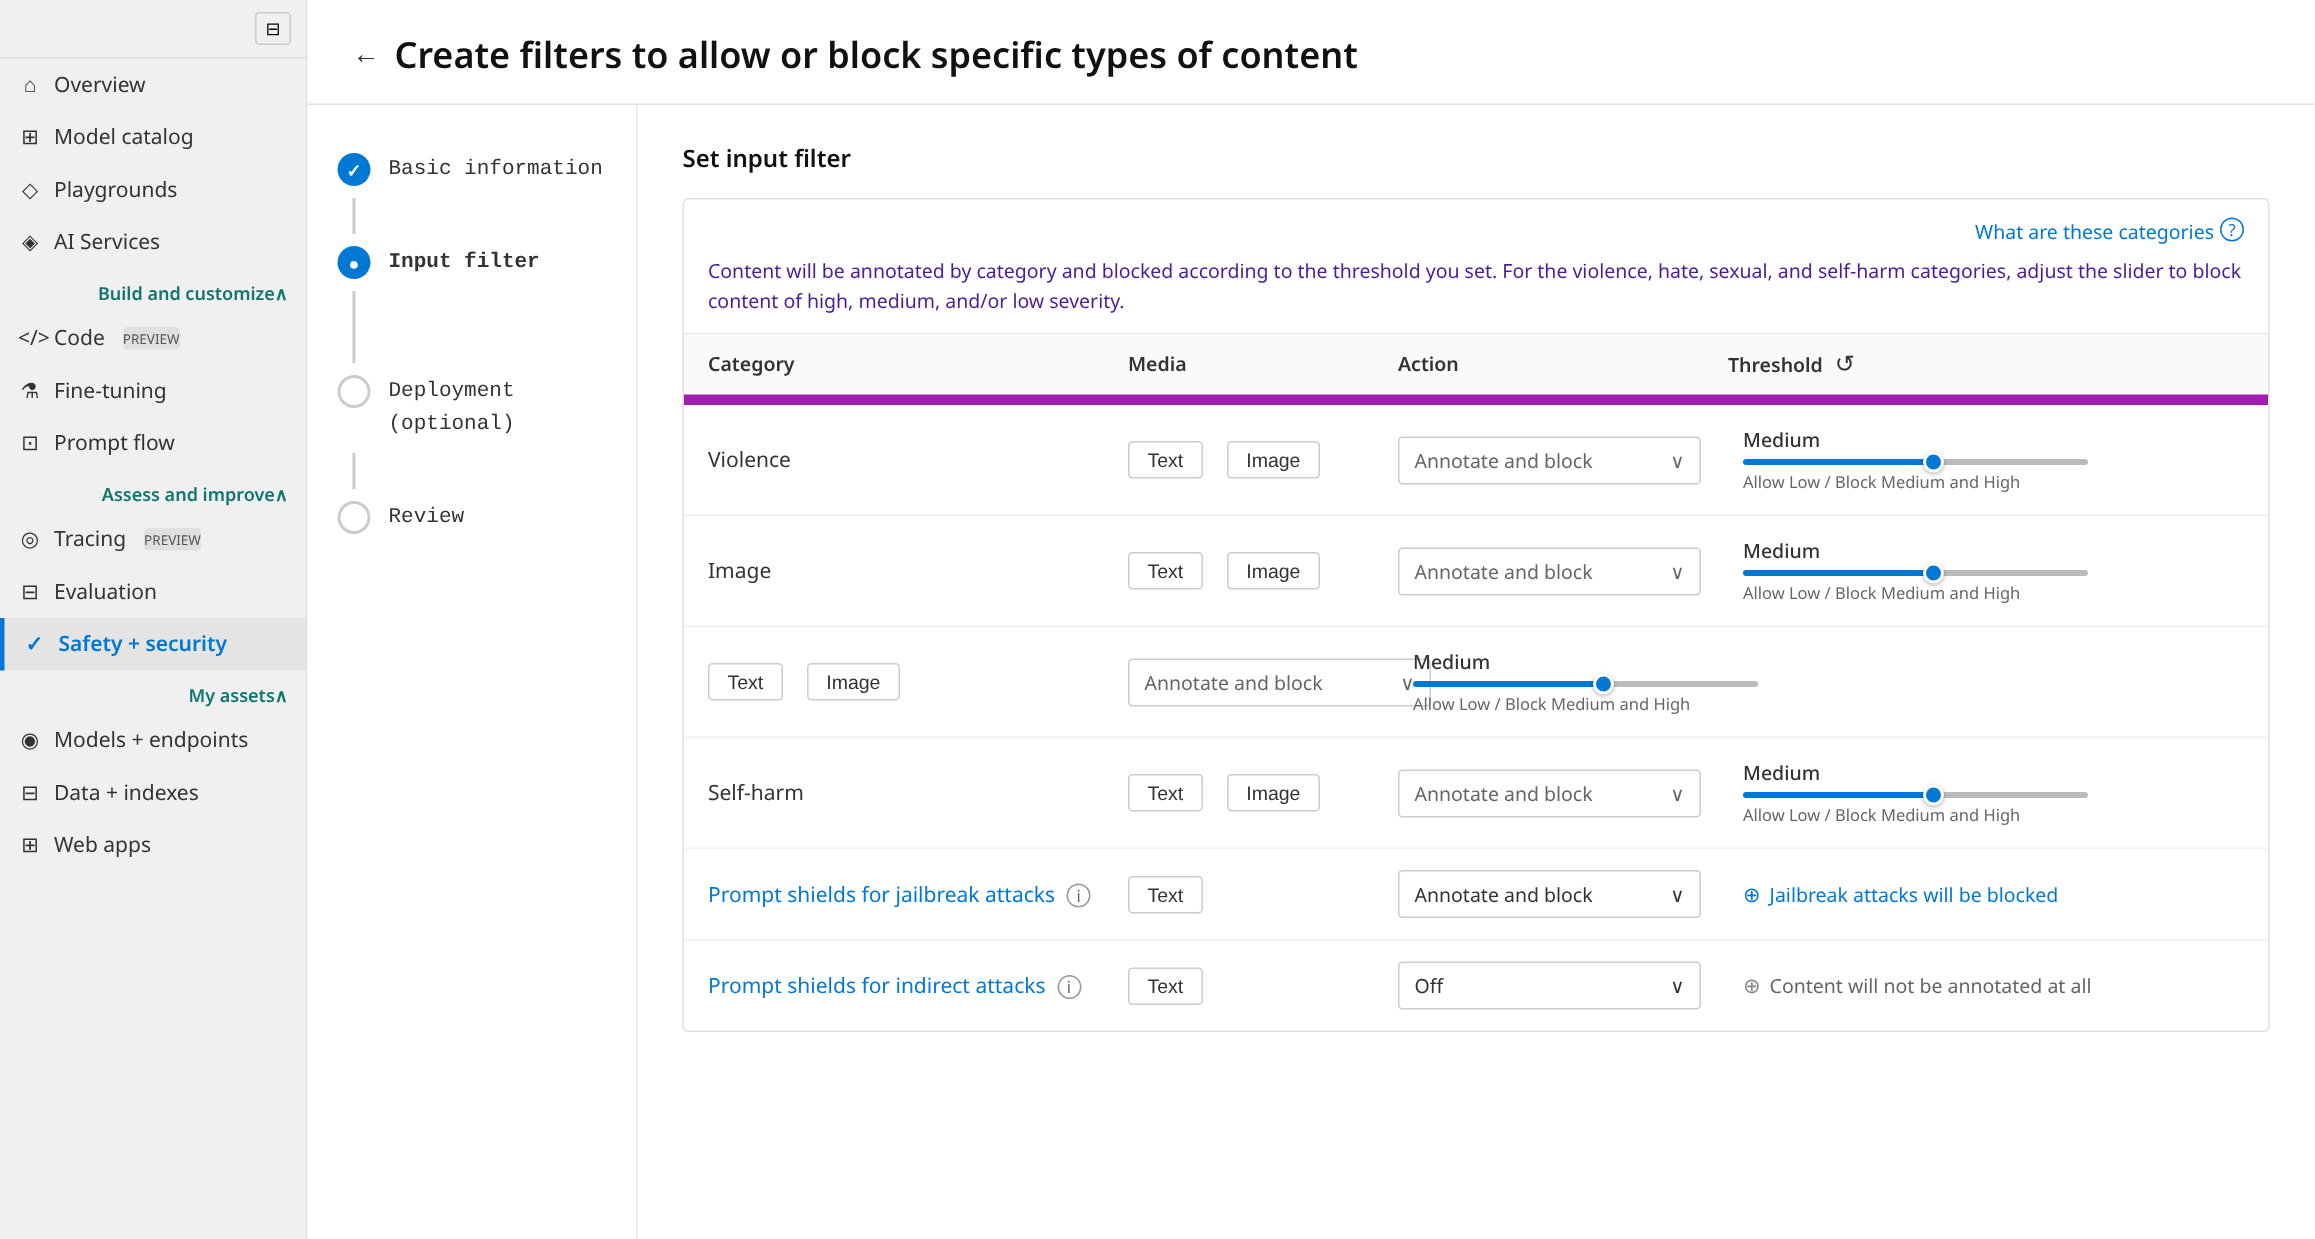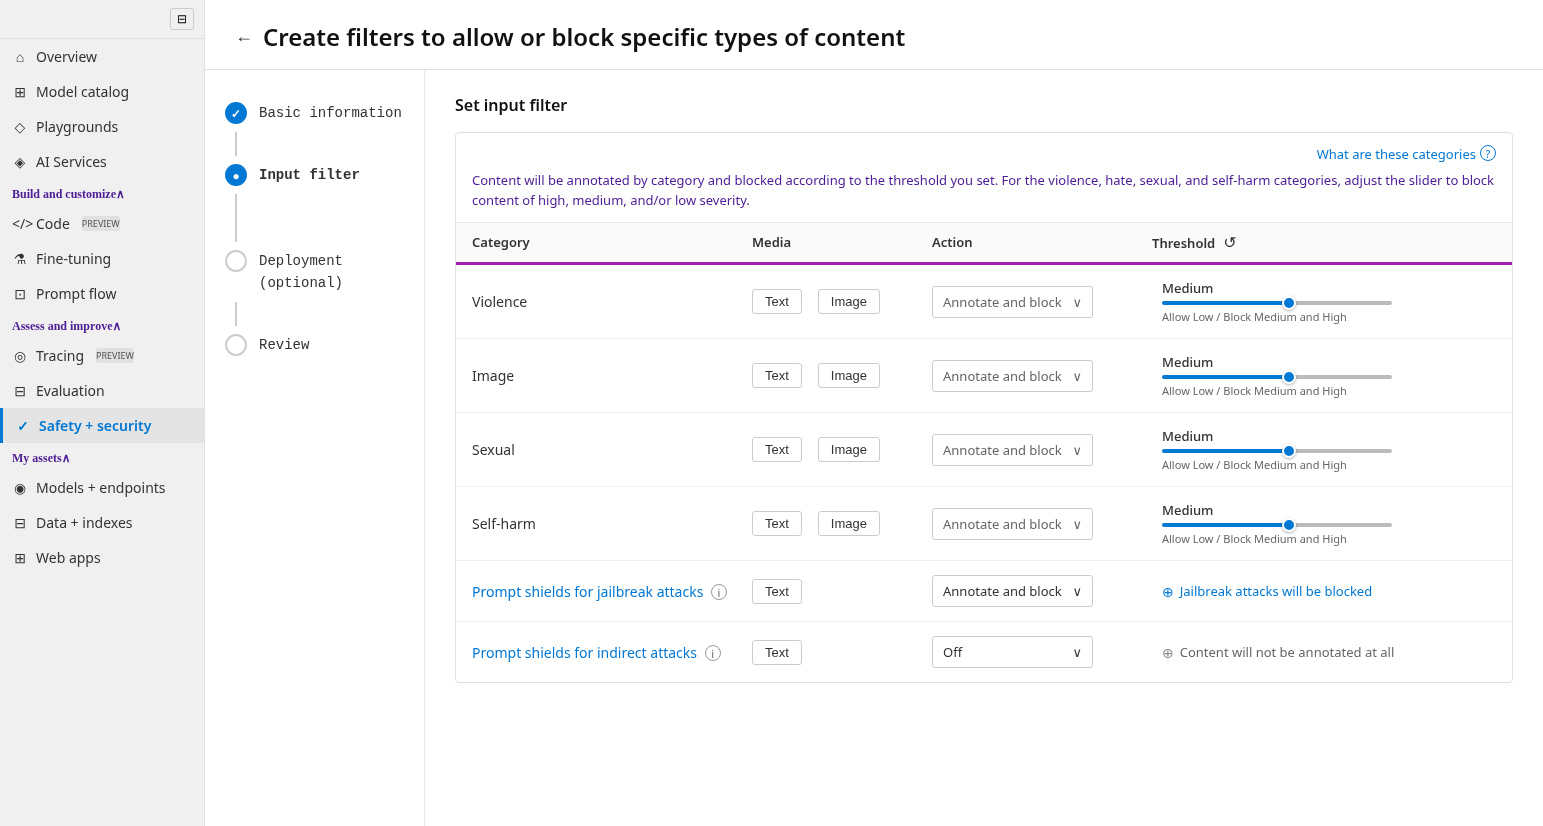--- a/index.html
+++ b/index.html
@@ -26,22 +26,22 @@
       background: none; border: 1px solid #ccc; cursor: pointer; padding: 3px 6px; border-radius: 3px; font-size: 12px;
     }
     .sidebar-item {
       display: flex; align-items: center; gap: 8px;
       padding: 8px 12px; cursor: pointer; color: #333; border-radius: 0;
       position: relative;
     }
     .sidebar-item.active { background: #e4e4e4; border-left: 3px solid #0078d4; color: #0078d4; font-weight: 600; }
     .sidebar-item .icon { font-size: 14px; width: 16px; text-align: center; }
     .sidebar-section-header {
-      display: flex; align-items: center; justify-content: flex-start;
-      padding: 8px 12px 4px 12px; font-size: 12px; font-weight: 600; color: #4c1d95; cursor: pointer; font-family: Liberation Serif, serif;
+      display: flex; align-items: center; justify-content: flex-end;
+      padding: 8px 12px 4px 12px; font-size: 12px; font-weight: 600; color: #0f766e; cursor: pointer;
     }
     .preview-badge {
       font-size: 9px; background: #e0e0e0; color: #555; padding: 1px 0; border-radius: 3px; margin-left: 4px; font-weight: normal;
     }
 
     
     .main-content {
       flex: 1;
       background: #fff;
       display: flex;
@@ -125,21 +125,21 @@
       font-size: 13px; color: #4c1d95; line-height: 1.5;
       border-bottom: 1px solid #e8e8e8;
     }
 
     
     .filter-table-header {
       display: grid;
       grid-template-columns: 280px 180px 220px 1fr;
       padding: 10px 16px;
       background: #fafafa;
-      border-bottom: 3px solid #a21caf;
+      border-bottom: 7px solid #a21caf;
     }
     .filter-table-header span {
       font-size: 13px; font-weight: 600; color: #333;
     }
     .filter-row {
       display: grid;
       grid-template-columns: 280px 180px 220px 1fr;
       padding: 14px 16px;
       border-bottom: 1px solid #f0f0f0;
       align-items: center;
@@ -149,21 +149,21 @@
     .category-name.link { color: #0078d4; }
     .media-buttons { display: flex; gap: 16px; }
     .media-btn {
       border: 1px solid #ccc; background: white; padding: 4px 12px;
       border-radius: 3px; font-size: 13px; cursor: pointer; color: #333;
     }
     .action-dropdown {
       display: flex; align-items: center; justify-content: space-between;
       border: 1px solid #ccc; border-radius: 3px; padding: 6px 10px;
       background: white; cursor: pointer; font-size: 13px; color: #666;
-      width: 161px;
+      width: 202px;
     }
     .action-dropdown.filled { color: #333; }
     .threshold-cell {
       display: flex; flex-direction: column; gap: 4px;
       padding-left: 10px;
     }
     .threshold-label { font-size: 13px; color: #333; font-weight: 500; }
     .slider-container { position: relative; width: 230px; }
     .slider-track {
       width: 100%; height: 4px; border-radius: 2px;
@@ -381,21 +381,20 @@
             <div class="slider-container">
               <div class="slider-track" style="background: linear-gradient(to right, #0078d4 55%, #bbb 55%);">
                 <div class="slider-thumb" style="left:55%;"></div>
               </div>
             </div>
             <span class="threshold-sublabel">Allow Low / Block Medium and High</span>
           </div>
         </div>
 
         <div class="filter-row">
-          <span class="category-name">Sexual</span>
           <div class="media-buttons">
             <button class="media-btn">Text</button>
             <button class="media-btn">Image</button>
           </div>
           <div class="action-dropdown">
             <span>Annotate and block</span>
             <span>∨</span>
           </div>
           <div class="threshold-cell">
             <span class="threshold-label">Medium</span>

